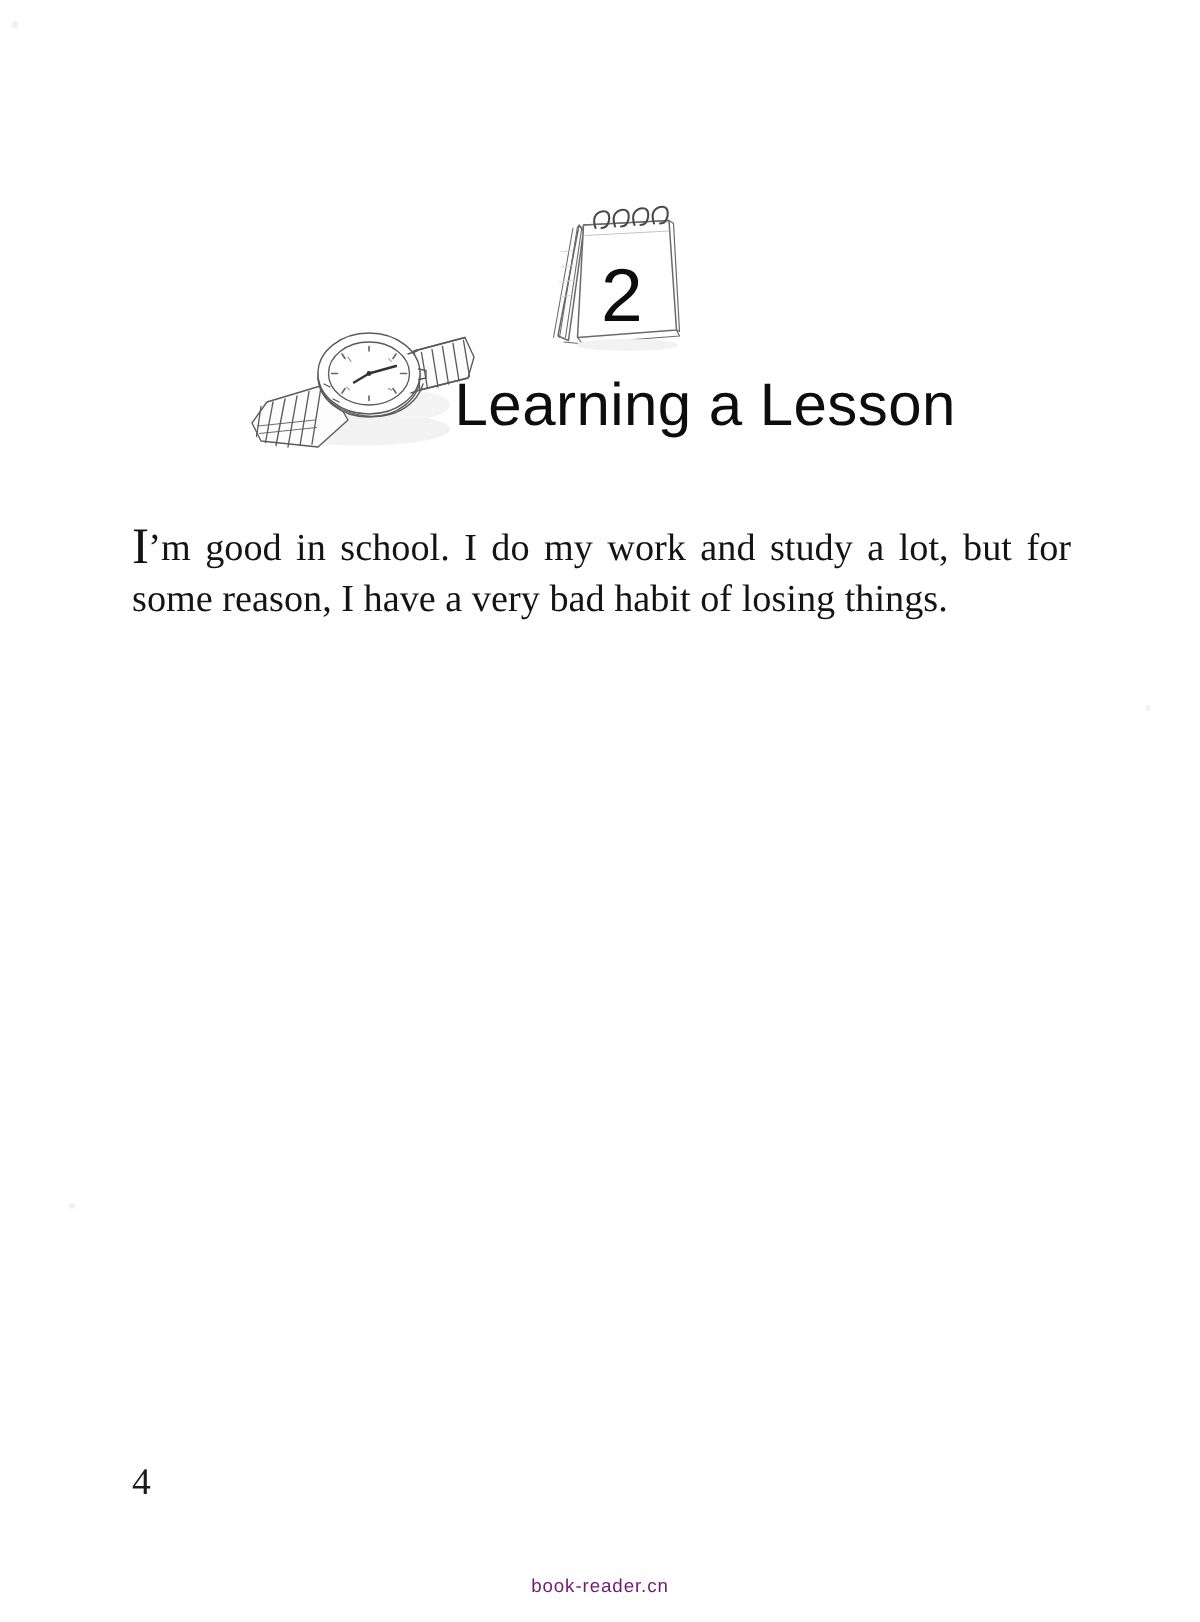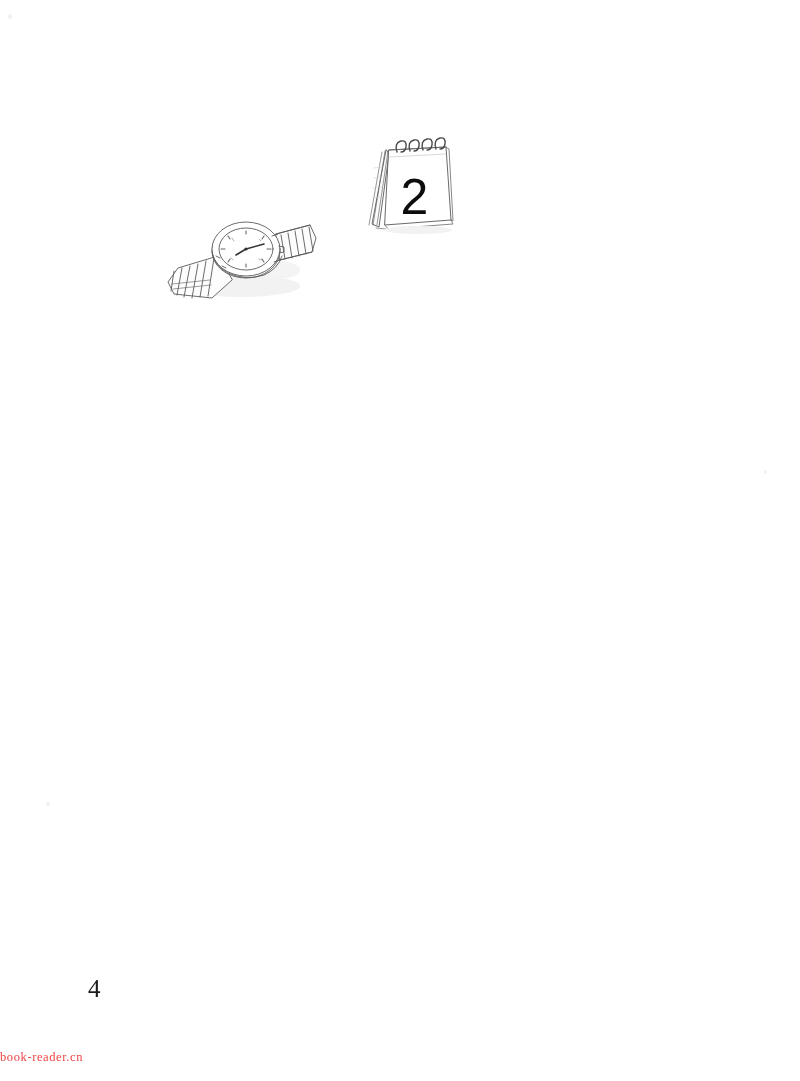--- a/index.html
+++ b/index.html
@@ -128,25 +128,25 @@
     color: #1a1a1a;
   }
 
   
 
   .watermark {
     position: absolute;
     left: 0;
     top: 1050px;
     width: 800px;
-    text-align: left;
-    font-family: Liberation Serif, serif;
+    text-align: center;
+    font-family: Liberation Sans, sans-serif;
     font-size: 12.5px;
     letter-spacing: 0.6px;
-    color: #ef4444;
+    color: #701a75;
     user-select: none;
   }
 
   
   .speckle {
     position: absolute;
     background: #f0f0f0;
     border-radius: 50%;
     pointer-events: none;
   }
@@ -258,23 +258,25 @@
           <path d="M21 70 L28 69"></path>
         </g>
 
         <ellipse cx="66" cy="102" rx="34" ry="4" fill="#f2f2f2" stroke="none"></ellipse>
       </g>
     </svg>
 
     <div class="calendar-number">2</div>
   </div>
 
+  <div class="chapter-title">Learning a Lesson</div>
 
   <div class="body-text">
 
+    <p class="first"><span class="raised-cap">I</span><span>’m good in school. I do my work and study a lot, but for some reason, I have a very bad habit of losing things.</span></p>
 
 
 
 
 
   </div>
 
   <div class="page-number">4</div>
 
   <div class="watermark">book-reader.cn</div>

